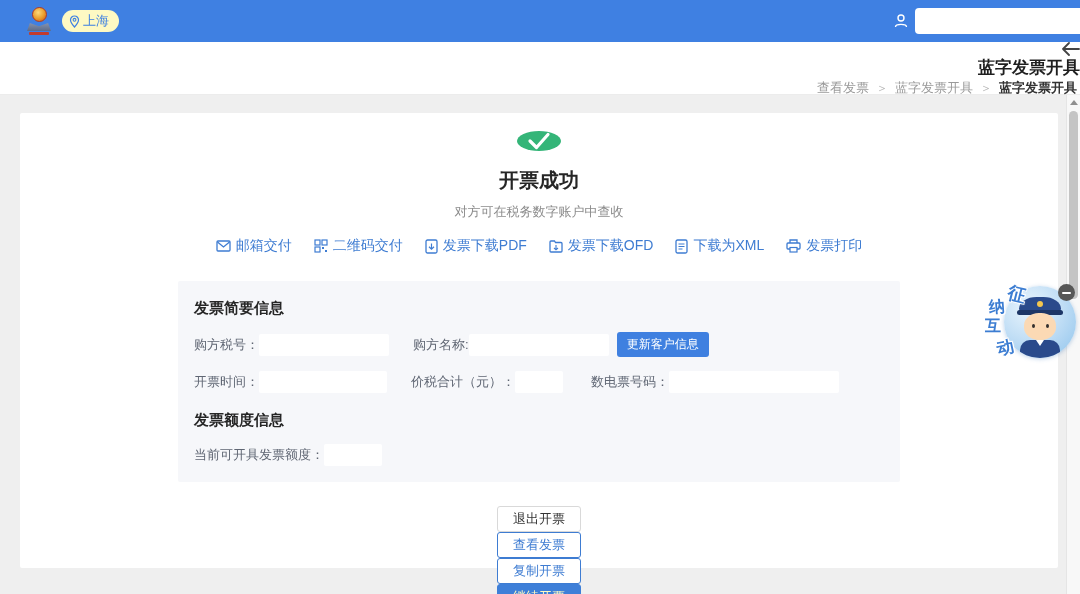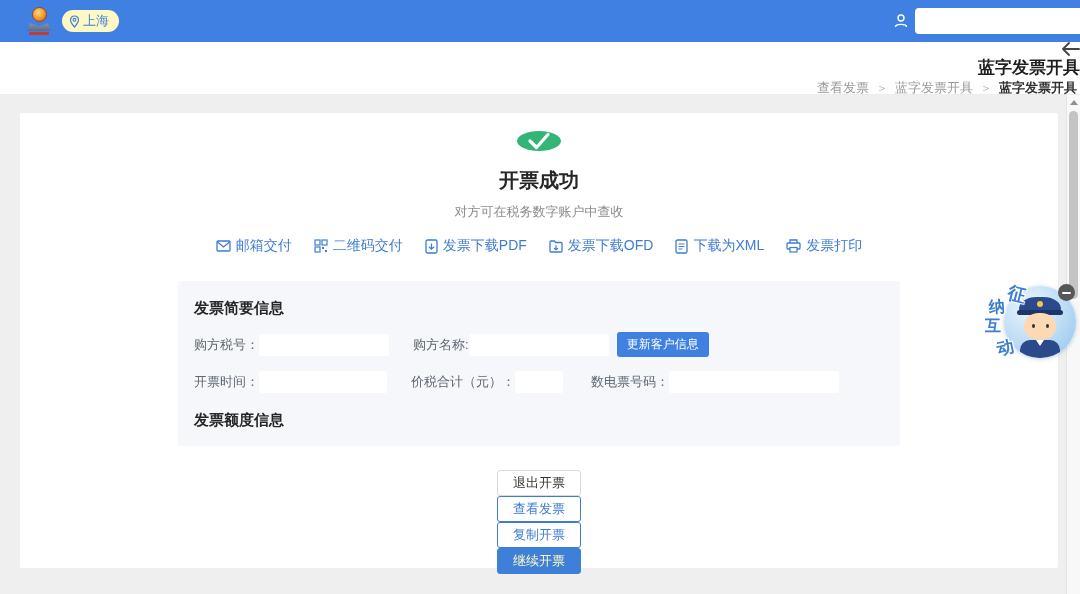--- a/index.html
+++ b/index.html
@@ -213,20 +213,24 @@
       </div>
       <div class="row">
         <span>开票时间：</span>
         <span class="vbox w128"></span>
         <span class="ml30">价税合计（元）：</span>
         <span class="vbox w48"></span>
         <span class="ml28">数电票号码：</span>
         <span class="vbox w170"></span>
       </div>
       <div class="panel-title second">发票额度信息</div>
+      <div class="row">
+        <span>当前可开具发票额度：</span>
+        <span class="vbox w58"></span>
+      </div>
     </div>
 
     <div class="footer-btns">
       <button class="btn">退出开票</button>
       <button class="btn outline">查看发票</button>
       <button class="btn outline">复制开票</button>
       <button class="btn primary">继续开票</button>
     </div>
 
   </div>

